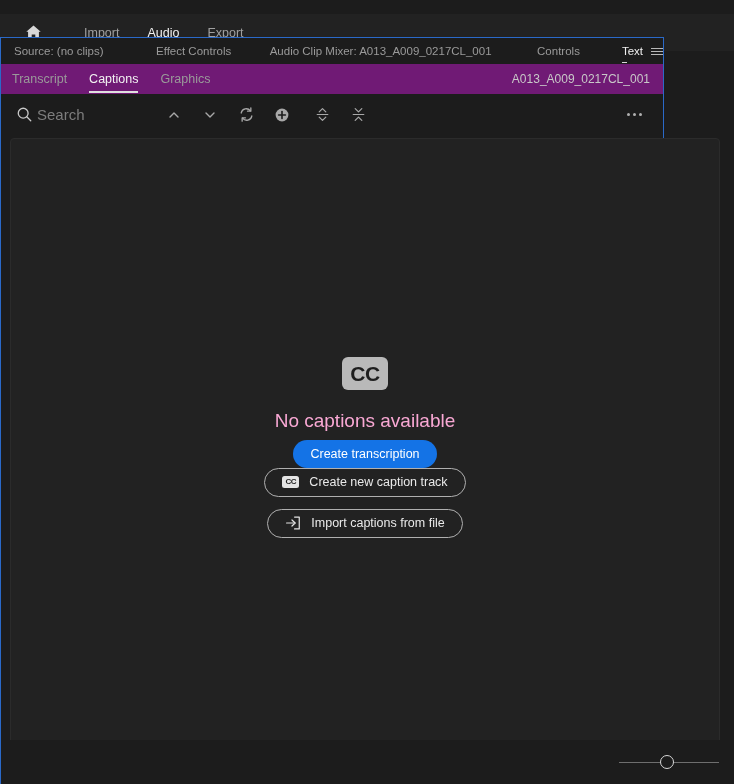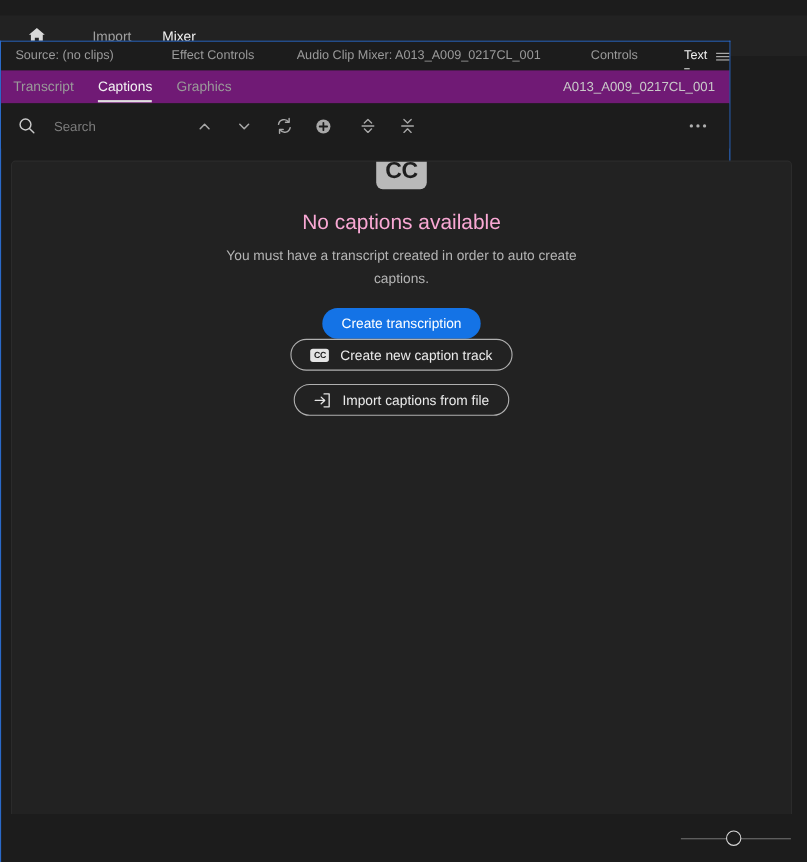--- a/index.html
+++ b/index.html
@@ -177,24 +177,24 @@
     display: flex; align-items: center; justify-content: center;
     cursor: pointer;
     flex: 0 0 auto;
   }
 
   .search-input {
     background: transparent;
     border: none;
     outline: none;
     color: #22c55e;
-    font-size: 12px;
+    font-size: 15px;
     font-family: "Liberation Sans", sans-serif;
     width: 110px;
-    margin-left: 12px;
+    margin-left: 0;
     padding: 0;
   }
   .search-input::placeholder { color: #7d7d7d; }
 
   .tb-gap-a { width: 14px; }
   .tb-gap-b { width: 10px; }
 
   .tb-more {
     position: absolute;
     right: 16px;
@@ -206,30 +206,30 @@
   .tb-more span {
     width: 3px; height: 3px; border-radius: 50%;
     background: #b0b0b0;
     display: block;
   }
 
   
   .content-area {
     position: absolute;
     left: 9px;
-    top: 108px;
+    top: 100px;
     width: 710px;
     height: 638px;
     background: #222222;
     border: 1px solid #2b2b2b;
     border-radius: 4px;
     display: flex;
     flex-direction: column;
     align-items: center;
-    justify-content: flex-start;
+    justify-content: center;
     overflow: hidden;
   }
 
   .empty-state {
     display: flex;
     flex-direction: column;
     align-items: center;
     margin-top: -8px;
   }
 
@@ -352,21 +352,24 @@
   <div class="header-bar">
     <div class="home-icon">
       <svg width="19" height="19" viewBox="0 0 20 20" aria-hidden="true">
         <path d="M10 2.6 L2.4 9.1 L4.3 9.1 L4.3 17 L8.1 17 L8.1 12 L11.9 12 L11.9 17 L15.7 17 L15.7 9.1 L17.6 9.1 Z" fill="#d8d8d8"></path>
       </svg>
     </div>
     <div class="header-tab">
       <span>Import</span>
     </div>
     <div class="header-tab active">
-      <span>Mixer</span>
+      <span>Audio</span>
+    </div>
+    <div class="header-tab">
+      <span>Export</span>
     </div>
   </div>
 
   <div class="panel">
 
     <div class="panel-tabstrip">
       <div class="panel-tab">
         <span>Source: (no clips)</span>
       </div>
       <div class="sp-1"></div>
@@ -482,21 +485,20 @@
 
     <div class="content-area">
       <div class="empty-state">
 
         <div class="cc-badge-big">
           <span>CC</span>
         </div>
 
         <div class="empty-title">No captions available</div>
 
-        <div class="empty-desc">You must have a transcript created in order to auto create captions.</div>
 
         <button class="btn-primary">Create transcription</button>
 
         <button class="btn-outline">
           <span class="cc-badge-sm">
             <span>CC</span>
           </span>
           <span>Create new caption track</span>
         </button>
 

